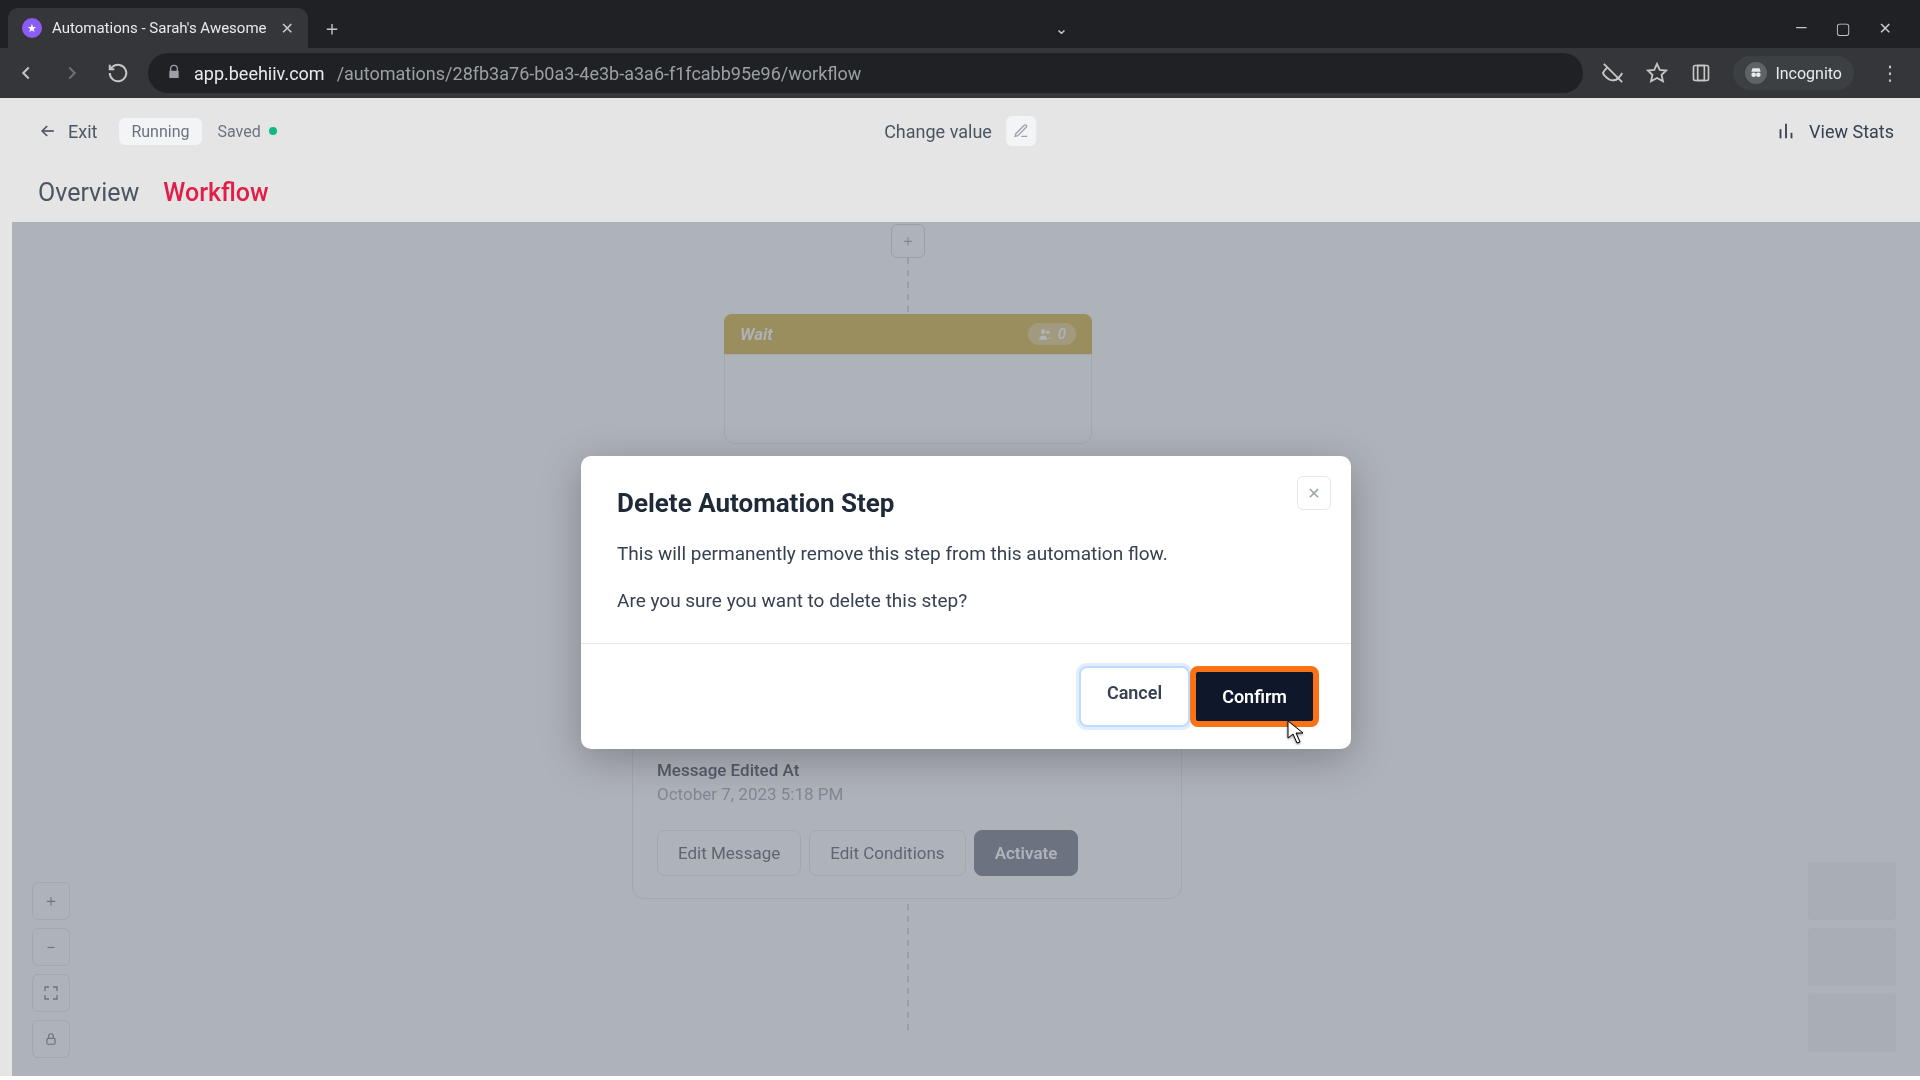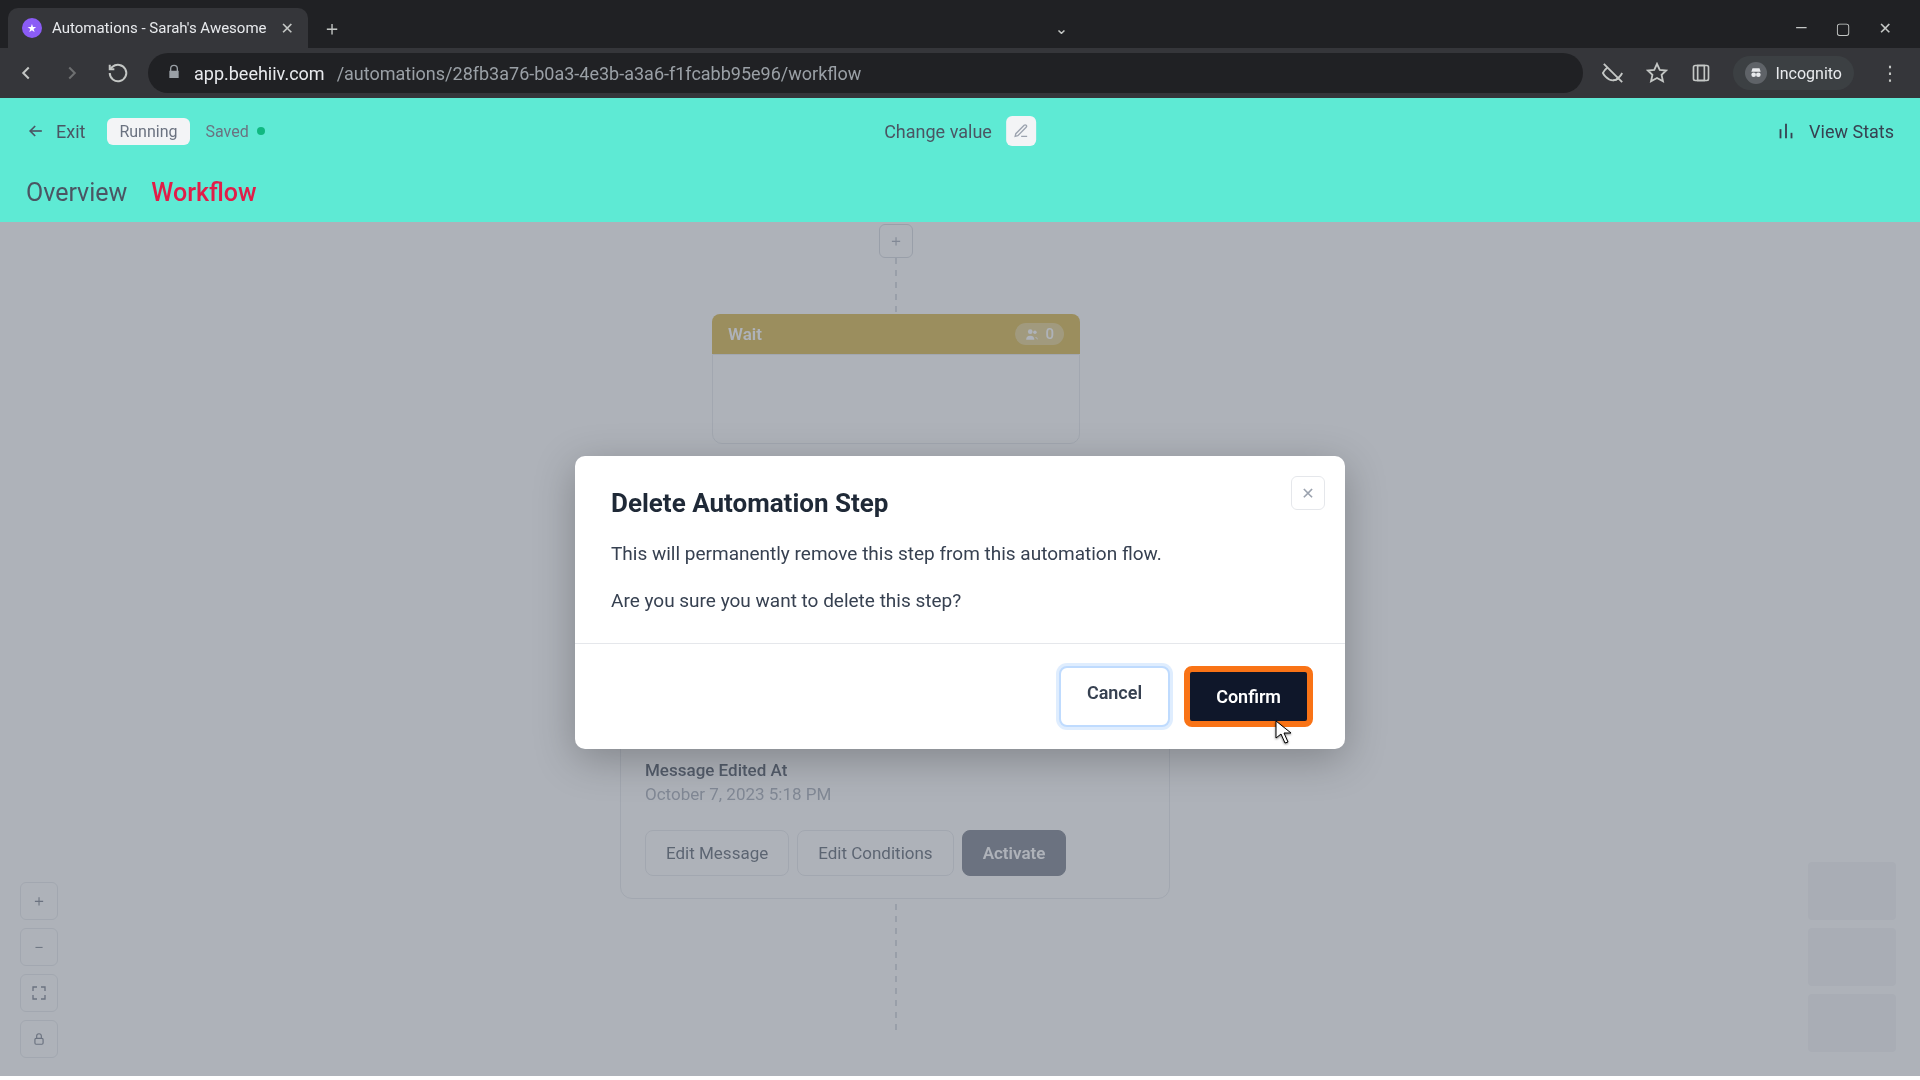--- a/index.html
+++ b/index.html
@@ -23,42 +23,42 @@
   .url-field { flex:1; background:#202124; border-radius: 24px; height:40px; display:flex; align-items:center; padding: 0 18px; gap:12px; color:#e8eaed; font-size:18px; }
   .url-field .lock { color:#9aa0a6; }
   .url-field .url-rest { color:#9aa0a6; }
   .right-icons { display:flex; gap: 20px; align-items:center; }
   .right-icons .ico { width:24px; height:24px; display:flex; align-items:center; justify-content:center; color:#c4c7c5; cursor:pointer; }
   .incognito-pill { display:flex; align-items:center; gap:8px; background:#3c4043; padding: 6px 12px; border-radius: 20px; color:#e8eaed; font-size:16px; cursor:pointer;}
   .incognito-pill .hat { width:22px; height:22px; border-radius:50%; background:#5f6368; display:flex; align-items:center; justify-content:center;}
   .dots { color:#c4c7c5; font-size:20px; cursor:pointer; padding:0 6px;}
   
   
-  .app { position: relative; width: 100%; height: calc(1080px - 48px - 54px); background: #5eead4; }
+  .app { position: relative; width: 100%; height: calc(1080px - 48px - 54px); background: #e5e5e5; padding-left: 12px; }
   
   .app-header { height: 66px; display:flex; align-items:center; padding: 0 26px; font-size:18px; color:#374151;}
   .exit-btn { display:flex; align-items:center; gap:10px; color:#4b5563; cursor:pointer;}
   .status-running { margin-left: 22px; color:#6b7280; background:#f3f4f6; border-radius:6px; padding:4px 12px; font-size:16px;}
   .status-saved { margin-left: 16px; color:#6b7280; font-size:16px; display:flex; align-items:center; gap:8px;}
   .status-saved .dot { width:8px; height:8px; border-radius:50%; background:#10b981;}
   .title-center { position:absolute; left:50%; transform:translateX(-50%); display:flex; align-items:center; gap:14px; color:#4b5563;}
   .title-center .edit-ico { background:#f3f4f6; width:30px; height:30px; border-radius:6px; display:flex; align-items:center; justify-content:center; color:#9ca3af; cursor:pointer;}
   .view-stats { margin-left:auto; display:flex; align-items:center; gap:12px; color:#374151; cursor:pointer; font-size:18px;}
   
   .tabs-row { padding: 14px 26px 0 26px; display:flex; gap: 24px; height: 58px; align-items:flex-start; font-size:25px;}
   .tabs-row .app-tab { color:#4b5563; cursor:pointer; padding-bottom: 16px; }
   .tabs-row .app-tab.active { color:#e11d48; border-bottom: 3px solid #e11d48; font-weight:500;}
   
   .canvas { position:relative; width:100%; height: calc(100% - 66px - 58px); background:#fff;}
   
   
   .connector { position:absolute; left: 895px; width:2px; background: repeating-linear-gradient(#d1d5db 0 6px, transparent 6px 12px);}
   .plus-node { position:absolute; left: 879px; top: 2px; width:34px; height:34px; border:1px solid #d1d5db; border-radius:6px; background:#fff; display:flex; align-items:center; justify-content:center; color:#9ca3af; cursor:pointer;}
   
-  .wait-node { position:absolute; left: 712px; top: 92px; width: 368px; height: 40px; background:#d4af37; border-radius: 8px 8px 0 0; display:flex; align-items:center; padding: 0 16px; color:#fff; font-weight:600; font-size:17px;}
+  .wait-node { position:absolute; left: 712px; top: 92px; width: 368px; height: 40px; background:#d4af37; border-radius: 8px 8px 0 0; display:flex; align-items:center; padding: 0 16px; color:#fff; font-weight:600; font-size:17px;font-style:italic;}
   .wait-node .count { margin-left:auto; display:flex; align-items:center; gap:6px; background: rgba(255,255,255,0.35); border-radius: 12px; padding: 2px 10px; font-size:15px; font-weight:500;}
   .wait-box { position:absolute; left:712px; top:132px; width:368px; height:90px; background:#fff; border:1px solid #e5e7eb; border-radius:0 0 10px 10px;}
   
   .msg-card { position:absolute; left: 620px; top: 515px; width: 550px; background:#fff; border:1px solid #e5e7eb; border-radius: 12px; padding: 22px 24px;}
   .msg-card .label { color:#374151; font-size:17px; font-weight:500;}
   .msg-card .date { color:#9ca3af; font-size:17px; margin-top:4px;}
   .msg-card .btn-row { display:flex; gap:8px; margin-top: 26px;}
   .msg-card .btn-row .btn { padding: 12px 20px; border-radius: 8px; font-size:17px; cursor:pointer; border:1px solid #e5e7eb; background:#fff; color:#4b5563;}
   .msg-card .btn-row .btn.primary { background:#6b7280; color:#fff; border-color:#6b7280; font-weight:600;}
   
@@ -73,21 +73,21 @@
   
   .dim-overlay { position:absolute; inset:0; background: rgba(107,114,128,0.55); }
   
   
   .modal { position:absolute; left:50%; top: 234px; transform:translateX(-50%); width: 770px; background:#fff; border-radius: 10px; box-shadow: 0 10px 40px rgba(0,0,0,0.25); overflow:hidden;}
   .modal .m-body { padding: 32px 36px 28px 36px; }
   .modal .m-title { font-size: 26px; font-weight:700; color:#1f2937; }
   .modal .m-close { position:absolute; right: 20px; top: 20px; width:34px; height:34px; border:1px solid #e5e7eb; border-radius:6px; display:flex; align-items:center; justify-content:center; color:#9ca3af; cursor:pointer; font-size:16px;}
   .modal .m-text { font-size:19px; color:#374151; margin-top: 22px; line-height:1.5;}
   .modal .m-text + .m-text { margin-top: 18px;}
-  .modal .m-footer { border-top:1px solid #e5e7eb; padding: 22px 32px; display:flex; justify-content:flex-end; gap: 14px;}
+  .modal .m-footer { border-top:1px solid #e5e7eb; padding: 22px 32px; display:flex; justify-content:flex-end; }
   .modal .m-footer .mbtn { padding: 14px 26px; border-radius: 8px; font-size:18px; cursor:pointer; font-weight:600;}
   .modal .m-footer .mbtn.cancel { background:#fff; border:2px solid #bfdbfe; color:#374151; box-shadow: 0 0 0 3px rgba(191,219,254,0.5);}
   .modal .m-footer .mbtn.confirm { background:#0f172a; border:6px solid #f97316; color:#fff;}
   
   
   .cursor { position:absolute; width:20px; height:26px; pointer-events:none; z-index:9999;}
   .cursor svg { filter: drop-shadow(0 1px 1px rgba(0,0,0,0.5));}
 </style>
 </head>
 <body>

